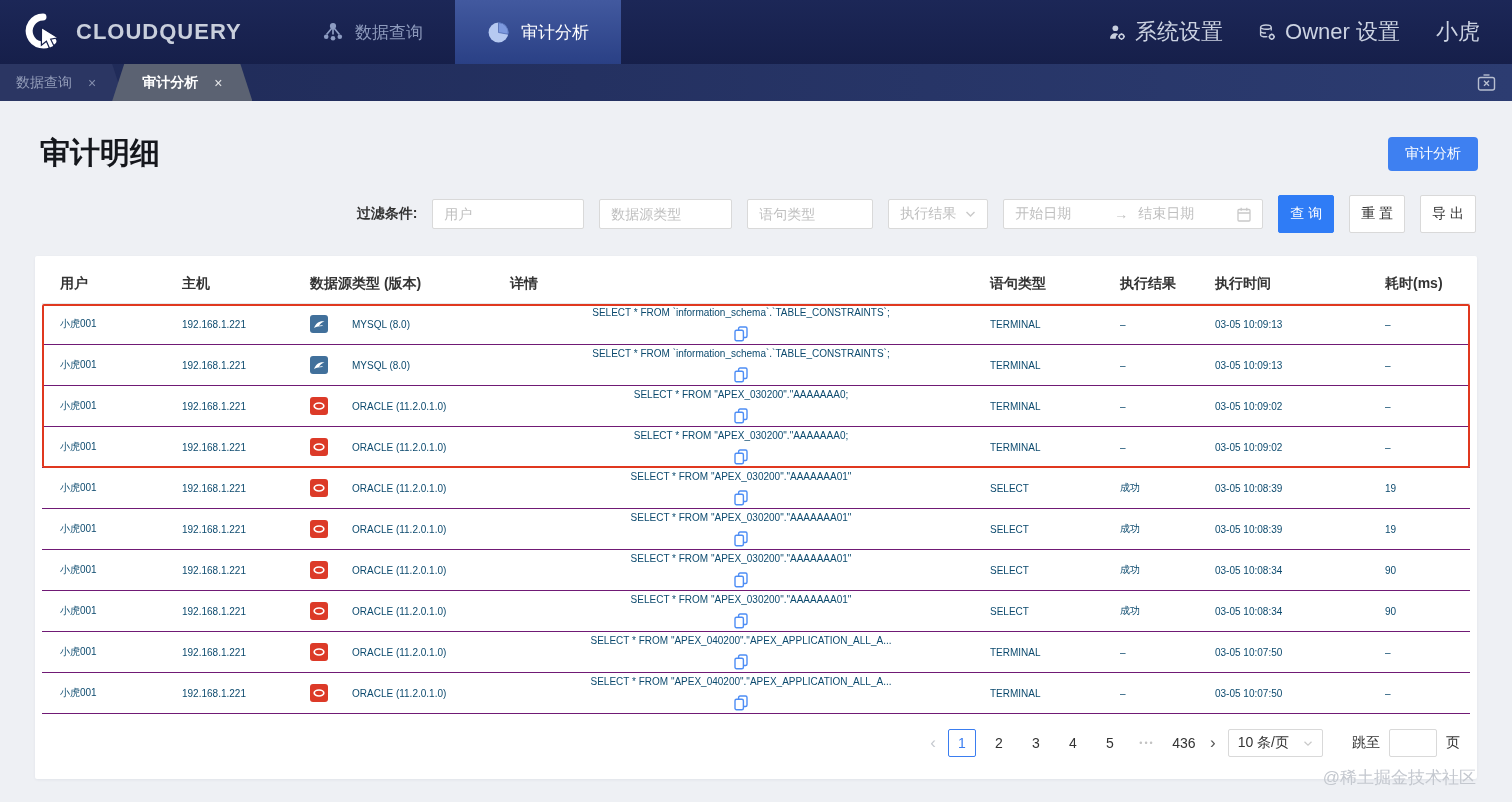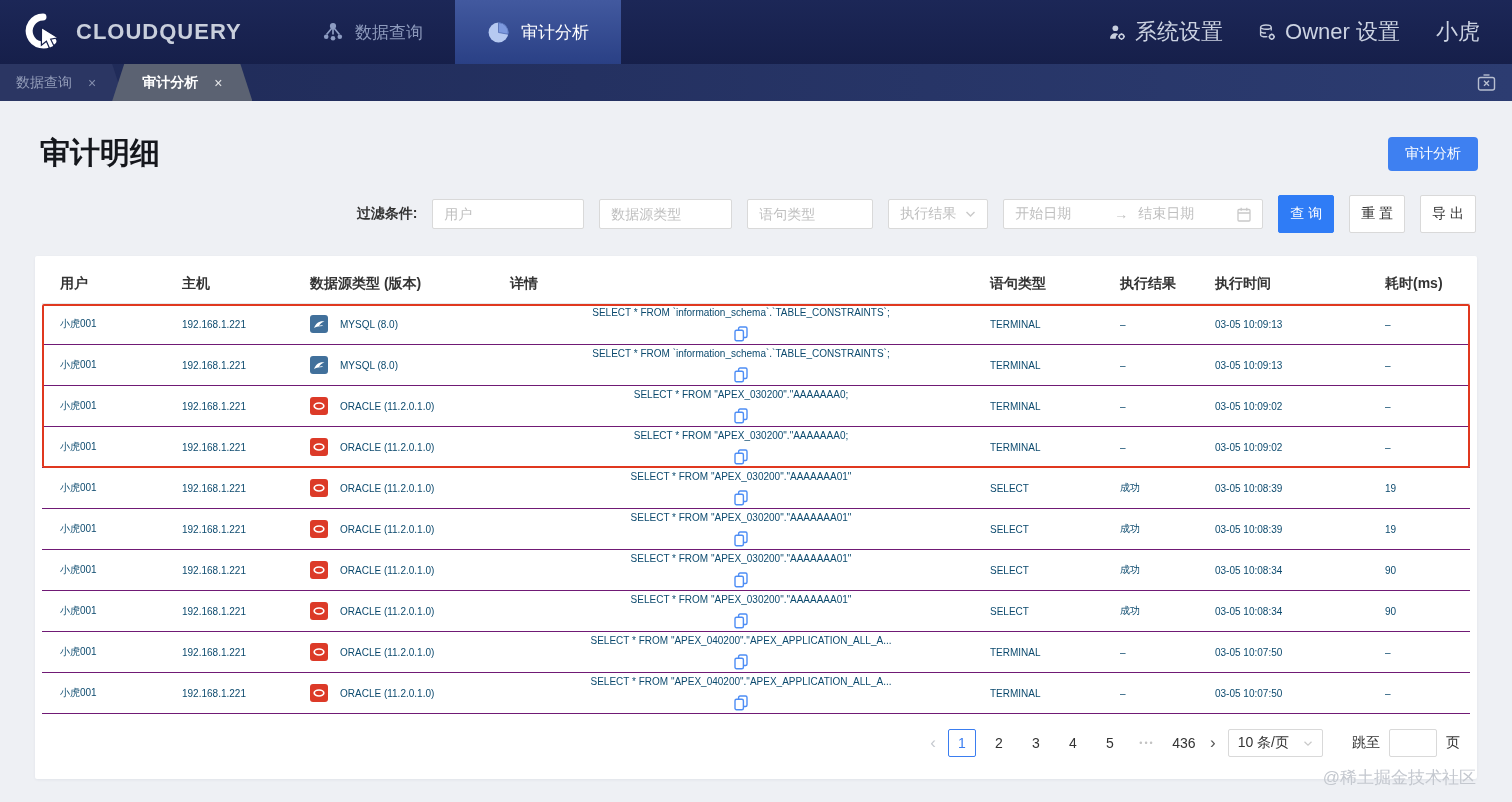--- a/index.html
+++ b/index.html
@@ -40,21 +40,21 @@
   .w-dates .grow { flex: 1; }
   .btn { height: 38px; padding: 0 11px; font-size: 14px; border-radius: 2px; border: 1px solid #d9d9d9; background: #fff; color: #333; cursor: pointer; font-family: inherit; }
   .btn.primary { background: #2f7cf6; border-color: #2f7cf6; color: #fff; }
 
   
   .card { background: #fff; margin: 23px 35px 0 35px; padding: 8px 7px 22px 7px; position: relative; border-radius: 2px; box-shadow: 0 1px 3px rgba(20,30,60,.06); }
   .thead, .trow { display: grid; grid-template-columns: 122px 128px 200px 1fr 130px 95px 170px 103px; align-items: center; }
   .thead { height: 40px; border-bottom: 1px solid #e7e9ec; font-size: 14px; font-weight: 700; color: #333; }
   .thead > div, .trow > .cell { padding-left: 18px; white-space: nowrap; overflow: hidden; }
   .trow { height: 41px; border-bottom: 1px solid #701a75; font-size: 10px; color: #0c4a6e; }
-  .ds-cell { display: flex; align-items: center; gap: 12px; }
+  .ds-cell { display: flex; align-items: center; gap: 24px; }
   .ds-icon { width: 18px; height: 18px; border-radius: 3px; flex: none; display: inline-flex; align-items: center; justify-content: center; }
   .ds-icon.mysql { background: #41709b; }
   .ds-icon.oracle { background: #dc3a28; }
   .ds-icon .glyph-mysql, .ds-icon .glyph-oracle { display: none; }
   .ds-icon.mysql .glyph-mysql { display: block; }
   .ds-icon.oracle .glyph-oracle { display: block; }
   .detail-cell { display: flex; align-items: center; gap: 8px; flex-direction: column; }
   .detail-text { white-space: nowrap; }
   .copy-btn { flex: none; display: inline-flex; cursor: pointer; }
   .hl-box { position: absolute; left: 7px; right: 7px; top: 48px; height: 164px; border: 2px solid #e0381f; border-radius: 2px; pointer-events: none; z-index: 5; }

